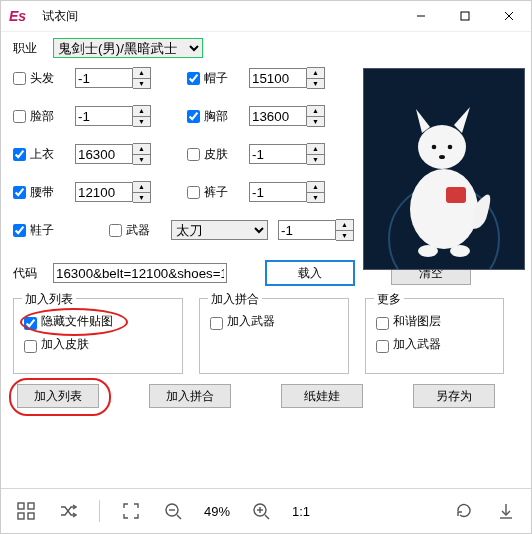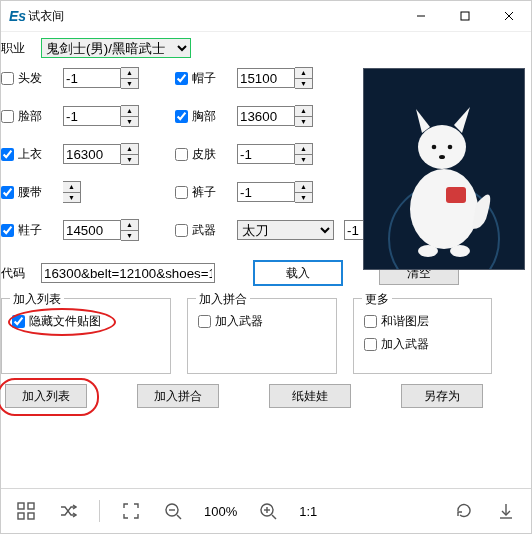--- a/index.html
+++ b/index.html
@@ -1,21 +1,21 @@
 <!DOCTYPE html>
 <html><head>
 <meta charset="utf-8">
 <style>
 html,body{margin:0;padding:0;font-family:"Microsoft YaHei","Segoe UI",Arial,sans-serif;font-size:12px;background:#fff;color:#000}
 .window{width:532px;height:534px;box-sizing:border-box;border:1px solid #ccc;display:flex;flex-direction:column}
 .titlebar{height:30px;display:flex;align-items:center;padding-left:8px;border-bottom:1px solid #eee}
-.titlebar .logo{color:#0369a1;font-style:italic;font-weight:bold;font-size:14px;margin-right:2px}
+.titlebar .logo{color:#be185d;font-style:italic;font-weight:bold;font-size:14px;margin-right:16px}
 .titlebar .title{flex:1}
 .titlebar .wbtn{width:44px;height:28px;display:flex;align-items:center;justify-content:center}
-.content{flex:1;position:relative;padding:6px 8px 4px 0;box-sizing:border-box}
+.content{flex:1;position:relative;padding:6px 8px 4px 12px;box-sizing:border-box}
 .row{display:flex;align-items:center;margin-bottom:8px}
 .lab{width:40px}
 select.class-sel{width:150px;height:20px;border:1px solid #22c55e}
 .grid{position:relative}
 .grow{display:flex;align-items:center;height:24px;margin-bottom:14px}
 .chk{display:flex;width:62px}
 .chk input{margin:0 4px 0 0}
 .spin{display:flex;align-items:center;height:22px;width:78px}
 .spin input{width:58px;height:20px;border:1px solid #808080;padding:0 2px;box-sizing:border-box}
 .spin .arrows{width:17px;height:20px;display:flex;flex-direction:column;border:1px solid #808080;border-left:none}
@@ -25,21 +25,21 @@
 .preview{position:absolute;top:2px;right:-2px;width:160px;height:200px;background:#0a1a2f;border:1px solid #4b5565}
 select.wpn{height:20px;border:1px solid #808080}
 .code-row{display:flex;align-items:center;margin-top:18px}
 .code-lab{width:40px}
 .code-in{width:174px;height:20px;border:1px solid #808080;padding:0 2px;box-sizing:border-box;font-family:inherit}
 .btn{height:22px;border:1px solid #a9a9a9;background:#e6e6e6;display:flex;align-items:center;justify-content:center;cursor:default}
 .btn.primary{border:2px solid #1b83d8;background:#fff;color:#000}
 .groups{display:flex;margin-top:12px}
 .group{position:relative;border:1px solid #c0c0c0;padding:14px 10px 8px 10px;box-sizing:border-box;height:76px}
 .group .glegend{position:absolute;top:-8px;left:8px;background:#fff;padding:0 3px;font-size:12px}
-.group label{display:flex;align-items:center;margin-bottom:6px}
+.group label{display:flex;align-items:flex-end;margin-bottom:6px}
 .group label input{margin:0 4px 0 0}
 .circle1{position:absolute;border:2px solid #e02020;border-radius:50%;width:104px;height:24px;left:16px;top:108px;pointer-events:none}
 .btnrow{display:flex;gap:50px;margin-top:10px;padding-left:4px}
 .btnrow .btn{width:80px}
 .circle2{position:absolute;border:2px solid #e02020;border-radius:18px;width:98px;height:34px;left:2px;bottom:52px;pointer-events:none}
 .toolbar{height:44px;border-top:1px solid #d6d6d6;display:flex;align-items:center;padding:0 14px;gap:20px}
 .ticon{width:22px;height:22px;display:flex;align-items:center;justify-content:center}
 .zoom-txt{font-size:13px}
 svg{display:block}
 .bottom-area{position:relative}
@@ -152,20 +152,21 @@
               <div>▼</div>
             </div>
           </div>
       </div>
       <div class="grow">
         <label class="chk">
             <input type="checkbox" checked="" style="">
             <span>腰带</span>
           </label>
         <div class="spin">
+            <input value="12100" style="">
             <div class="arrows">
               <div>▲</div>
               <div>▼</div>
             </div>
           </div>
         <div class="gap"></div>
         <label class="chk">
             <input type="checkbox" style="">
             <span>裤子</span>
           </label>
@@ -175,27 +176,20 @@
               <div>▲</div>
               <div>▼</div>
             </div>
           </div>
       </div>
       <div class="grow" style="margin-bottom:6px">
         <label class="chk">
             <input type="checkbox" checked="" style="">
             <span>鞋子</span>
           </label>
-        <div class="spin">
-            <input value="14500" style="">
-            <div class="arrows">
-              <div>▲</div>
-              <div>▼</div>
-            </div>
-          </div>
         <div class="gap"></div>
         <label class="chk">
             <input type="checkbox" style="">
             <span>武器</span>
           </label>
         <select class="wpn" style="width:97px"><option>太刀</option></select>
         <div style="width:10px"></div>
         <div class="spin" style="width:78px">
             <input value="-1" style="">
             <div class="arrows">
@@ -239,20 +233,24 @@
     </div>
 
     <div class="bottom-area">
     <div class="groups">
       <div class="group" style="width:170px;margin-right:16px">
         <span class="glegend">加入列表</span>
         <label>
               <input type="checkbox" checked="" style="">
               <span>隐藏文件贴图</span>
             </label>
+        <label>
+              <input type="checkbox" style="">
+              <span>加入皮肤</span>
+            </label>
         <div class="circle1" style="left:6px;top:9px"></div>
       </div>
       <div class="group" style="width:150px;margin-right:16px">
         <span class="glegend">加入拼合</span>
         <label>
               <input type="checkbox" style="">
               <span>加入武器</span>
             </label>
       </div>
       <div class="group" style="width:139px">
@@ -309,21 +307,21 @@
           <path d="M2 6V2h4M16 6V2h-4M2 12v4h4M16 12v4h-4"></path>
         </svg>
       </div>
     <div class="ticon">
         <svg width="18" height="18" stroke="#555" fill="none" stroke-width="1.4">
           <circle cx="8" cy="8" r="6"></circle>
           <line x1="5" y1="8" x2="11" y2="8"></line>
           <line x1="13" y1="13" x2="17" y2="17"></line>
         </svg>
       </div>
-    <span class="zoom-txt">100%</span>
+    <span class="zoom-txt">49%</span>
     <div class="ticon">
         <svg width="18" height="18" stroke="#555" fill="none" stroke-width="1.4">
           <circle cx="8" cy="8" r="6"></circle>
           <line x1="5" y1="8" x2="11" y2="8"></line>
           <line x1="8" y1="5" x2="8" y2="11"></line>
           <line x1="13" y1="13" x2="17" y2="17"></line>
         </svg>
       </div>
     <span class="zoom-txt">1:1</span>
     <div style="flex:1"></div>

